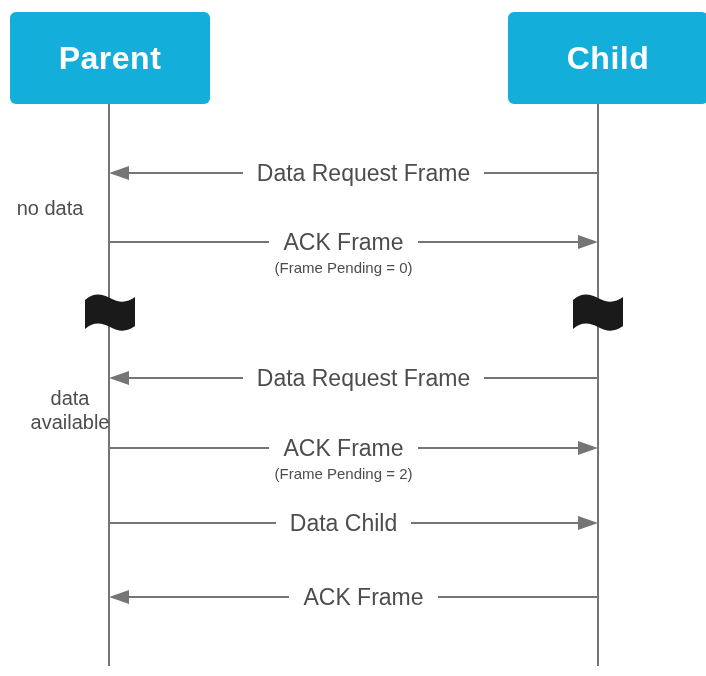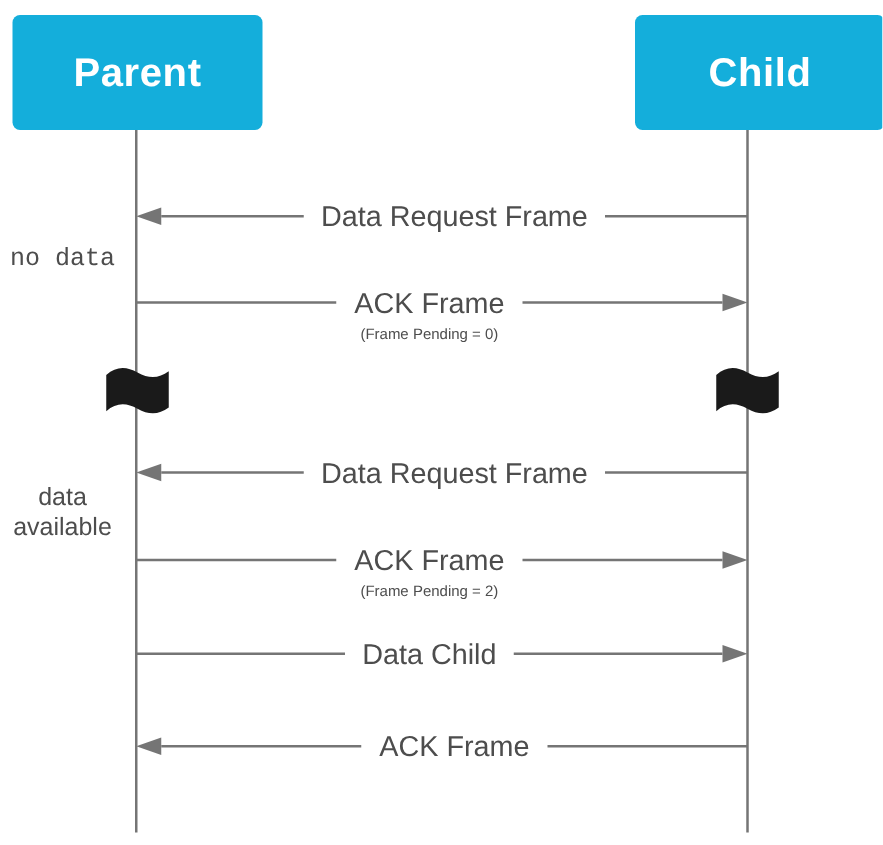--- a/index.html
+++ b/index.html
@@ -57,35 +57,35 @@
     font-size: 23px;
     color: #4d4d4d;
     white-space: nowrap;
     line-height: 27px;
   }
   .sub {
     position: absolute;
     top: 25px;
     left: 50%;
     transform: translateX(-50%);
-    font-size: 12px;
+    font-size: 15px;
     color: #4d4d4d;
     white-space: nowrap;
   }
   .side-note {
     position: absolute;
     left: 4px;
     width: 92px;
     text-align: center;
     font-size: 20px;
     color: #4d4d4d;
     line-height: 24px;
   }
-  .side-note.n1 { top: 196px; font-family: Liberation Mono, monospace; }
-  .side-note.n2 { top: 386px; }
+  .side-note.n1 { top: 196px; }
+  .side-note.n2 { top: 386px; margin-left: 20px; }
   .flag {
     position: absolute;
     width: 52px;
     height: 46px;
   }
   .flag.parent { left: 84px;  top: 290px; }
   .flag.child  { left: 572px; top: 290px; }
 </style>
 </head>
 <body>

